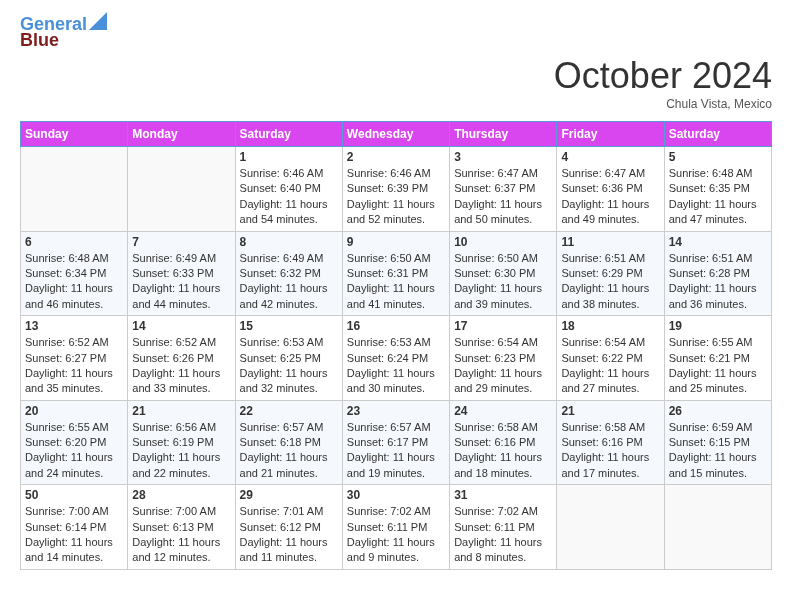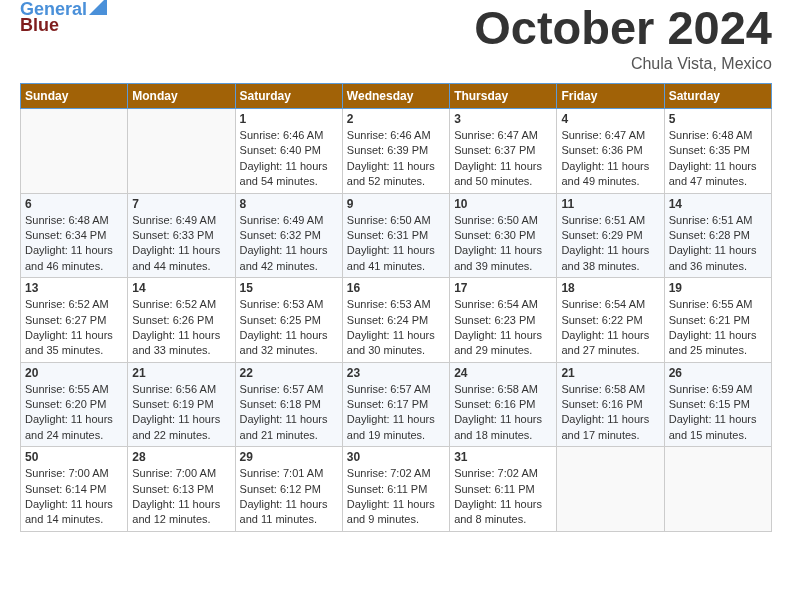--- a/index.html
+++ b/index.html
@@ -6,21 +6,21 @@
     body {
       font-family: Arial, sans-serif;
       background: #fff;
       width: 792px;
       height: 612px;
       overflow: hidden;
     }
     .page {
       width: 792px;
       height: 612px;
-      padding: 0 20px;
+      padding: 15px 20px;
       background: #fff;
     }
     .header {
       display: flex;
       justify-content: space-between;
       align-items: flex-start;
       margin-bottom: 10px;
     }
     .logo {
       display: flex;
@@ -32,35 +32,36 @@
       color: #333;
       line-height: 1.1;
     }
     .logo-text span {
       color: #4a90d9;
     }
     .title-block {
       text-align: right;
     }
     .month-title {
-      font-size: 47px;
-      font-weight: bold;
-      color: #333;
+      font-size: 36px;
+      font-weight: normal;
+      color: #333;
+      margin-top: 40px;
     }
     .location {
-      font-size: 16px;
+      font-size: 12px;
       color: #555;
     }
     .calendar {
       width: 100%;
       border-collapse: collapse;
       table-layout: fixed;
     }
     .calendar th {
-      background-color: #a16207;
+      background-color: #d946ef;
       color: #fff;
       font-size: 12px;
       font-weight: bold;
       padding: 5px 4px;
       text-align: left;
       border: 1px solid #5a9ad9;
     }
     .calendar td {
       border: 1px solid #ccc;
       vertical-align: top;

